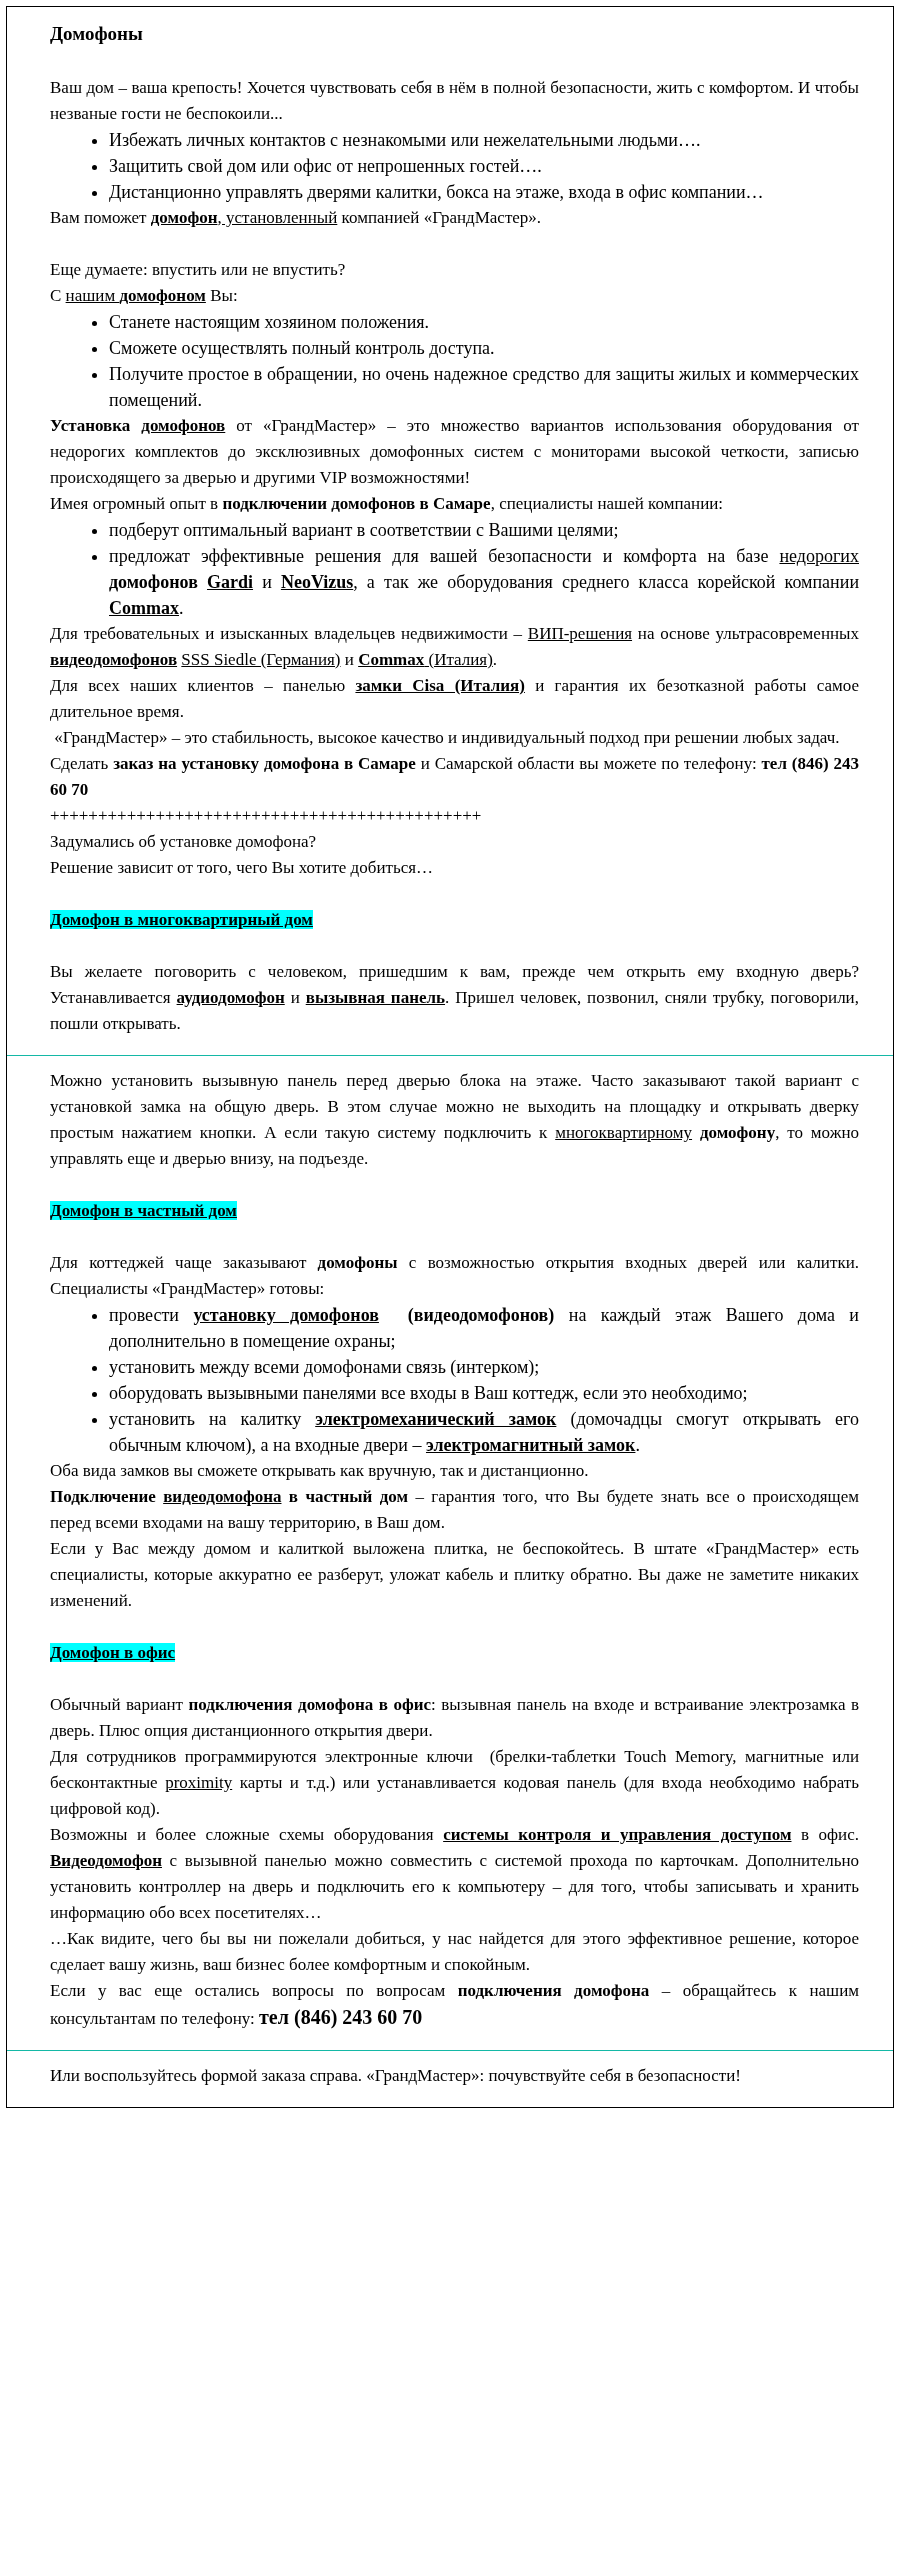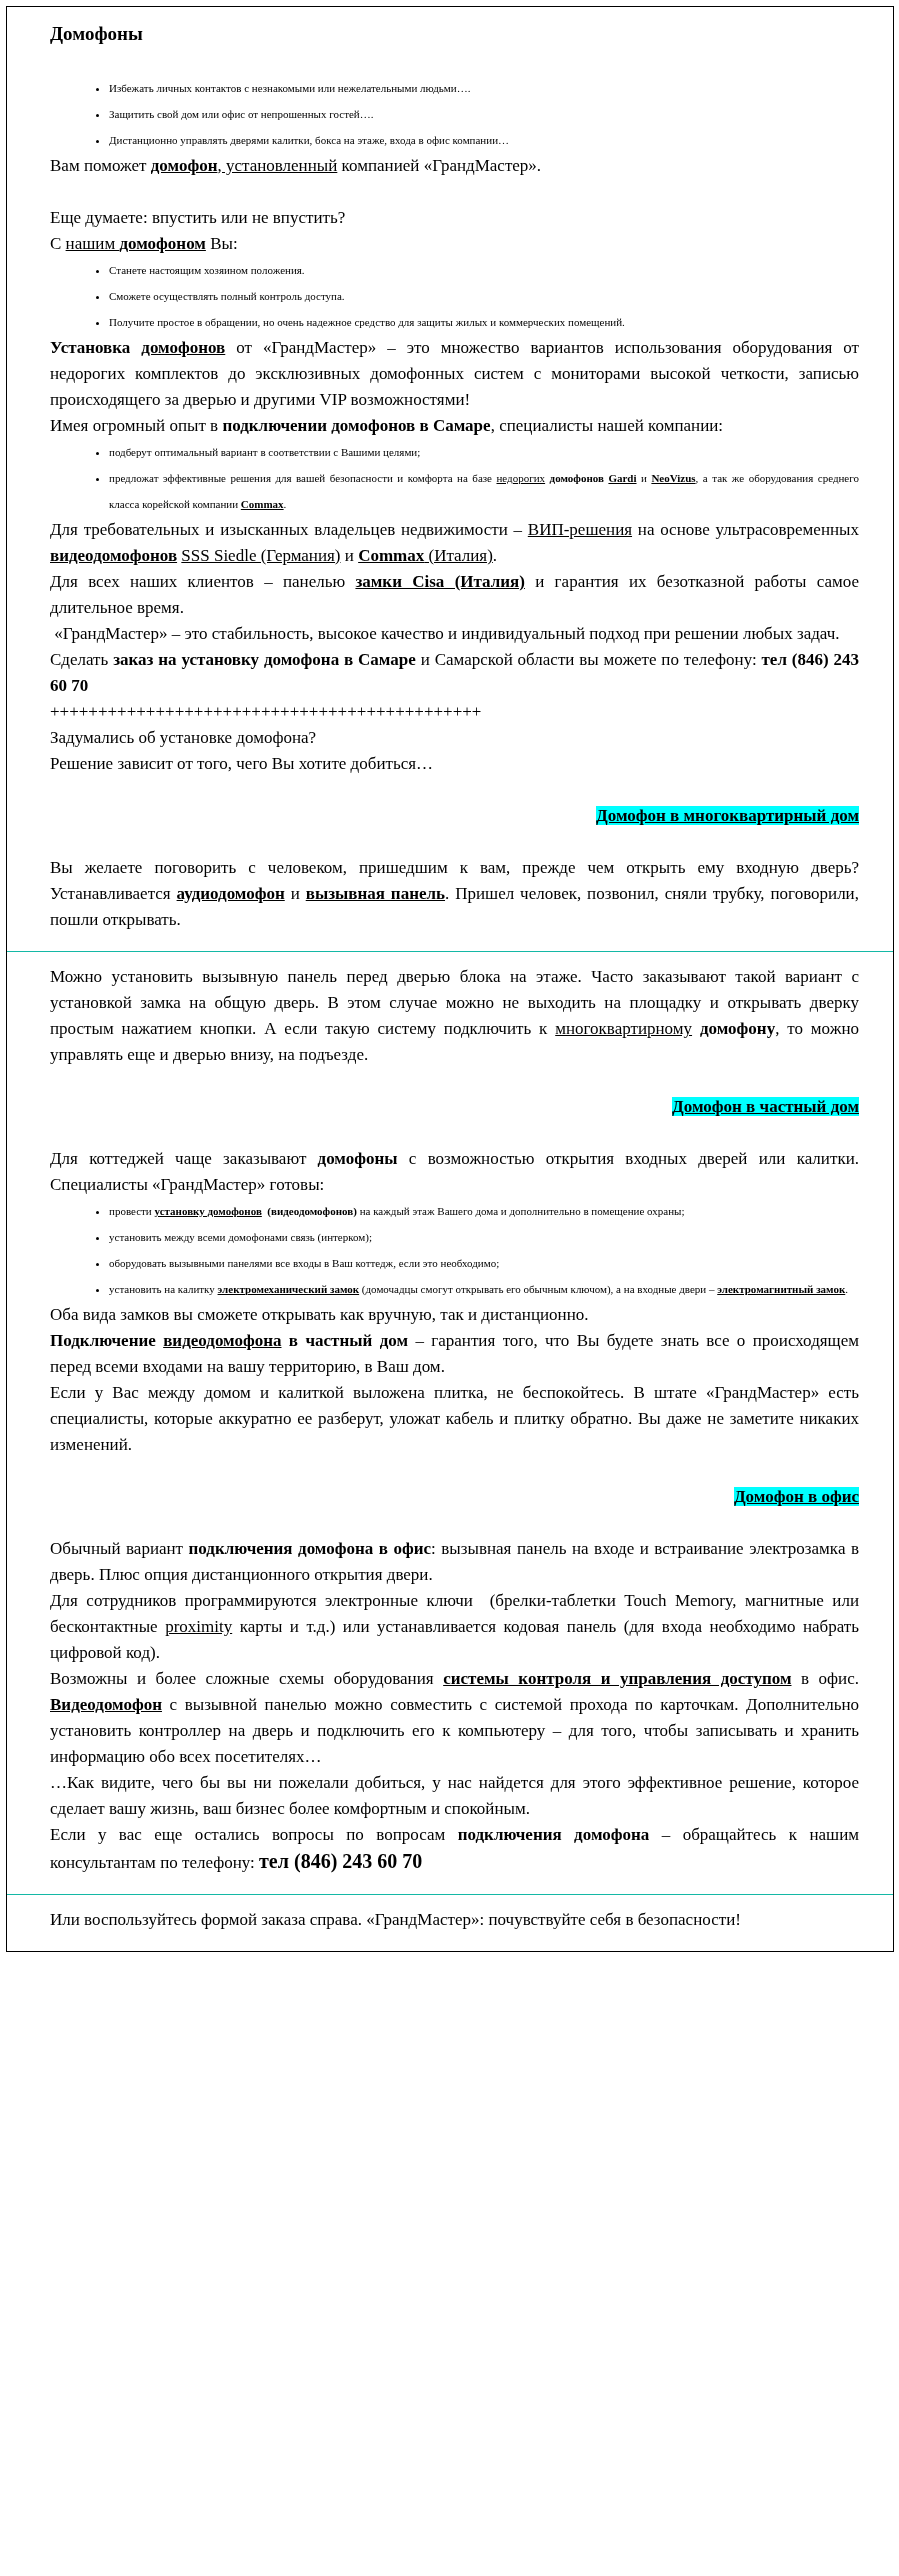--- a/index.html
+++ b/index.html
@@ -7,40 +7,41 @@
   body {
     width:900px; min-height:2576px;
     font-family:"Liberation Serif","DejaVu Serif",serif;
     color:#000;
   }
   .page { margin:6px; border:1px solid #000; }
   .cell { padding:12px 34px 18px 43px; }
   .cell + .cell { border-top:1px solid #14b8a6; }
   p { margin:0; font-size:17px; line-height:26px; text-align:justify; }
   p.title { font-size:19px; font-weight:bold; text-align:left; line-height:30px; }
-  p.heading { text-align:right; }
+  p.heading { text-align:left; }
   p.heading .hl-text {
     background: var(--hl, #00ffff);
     font-weight:bold;
     text-decoration:underline;
   }
   ul { margin:0; padding:0 0 0 59px; }
-  li { font-size:11px; line-height:26px; text-align:justify; }
+  li { font-size:18px; line-height:26px; text-align:justify; }
   .b { font-weight:bold; }
   .u { text-decoration:underline; }
   .big { font-size:20px; }
   p.spacer { text-align:left; }
 </style>
 </head>
 <body>
 
 <div class="page">
   <div class="cell">
     <p class="title">Домофоны</p>
   <p class="spacer">&nbsp;</p>
+      <p><span>Ваш дом – ваша крепость! Хочется чувствовать себя в нём в полной безопасности, жить с комфортом. И чтобы незваные гости не беспокоили...</span></p>
       <ul>
         <li><span>Избежать личных контактов с незнакомыми или нежелательными людьми….</span></li>
         <li><span>Защитить свой дом или офис от непрошенных гостей….</span></li>
         <li><span>Дистанционно управлять дверями калитки, бокса на этаже, входа в офис компании…</span></li>
       </ul>
       <p><span>Вам поможет </span><span class="b u">домофон</span><span class="u">, установленный</span><span> компанией «ГрандМастер».</span></p>
       <p class="spacer">&nbsp;</p>
       <p><span>Еще думаете: впустить или не впустить?</span></p>
       <p><span>С </span><span class="u">нашим </span><span class="b u">домофоном</span><span> Вы:</span></p>
       <ul>

